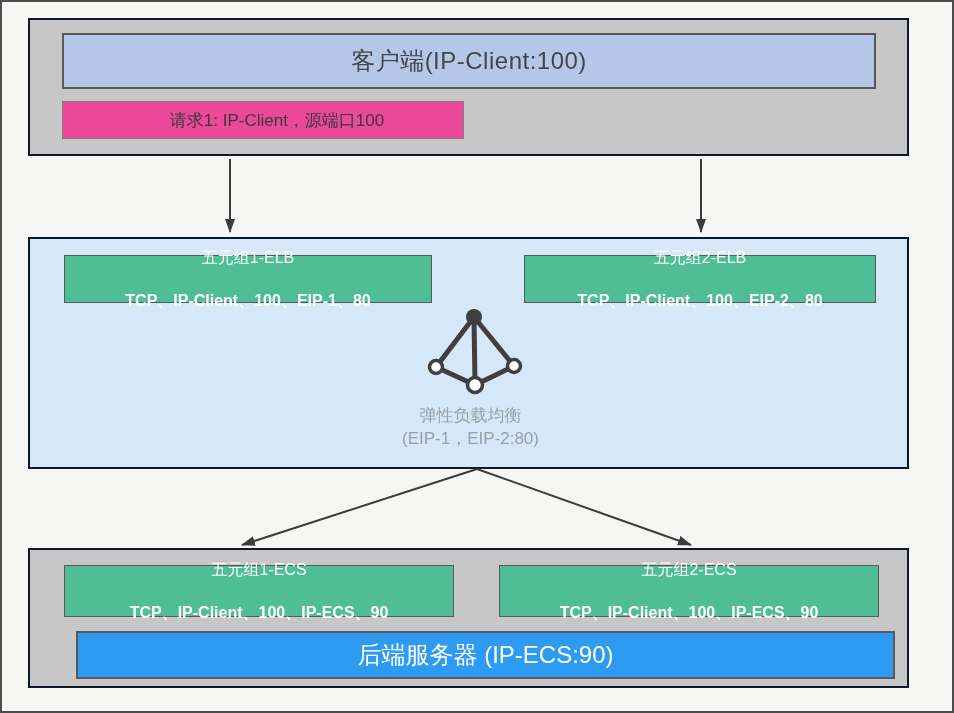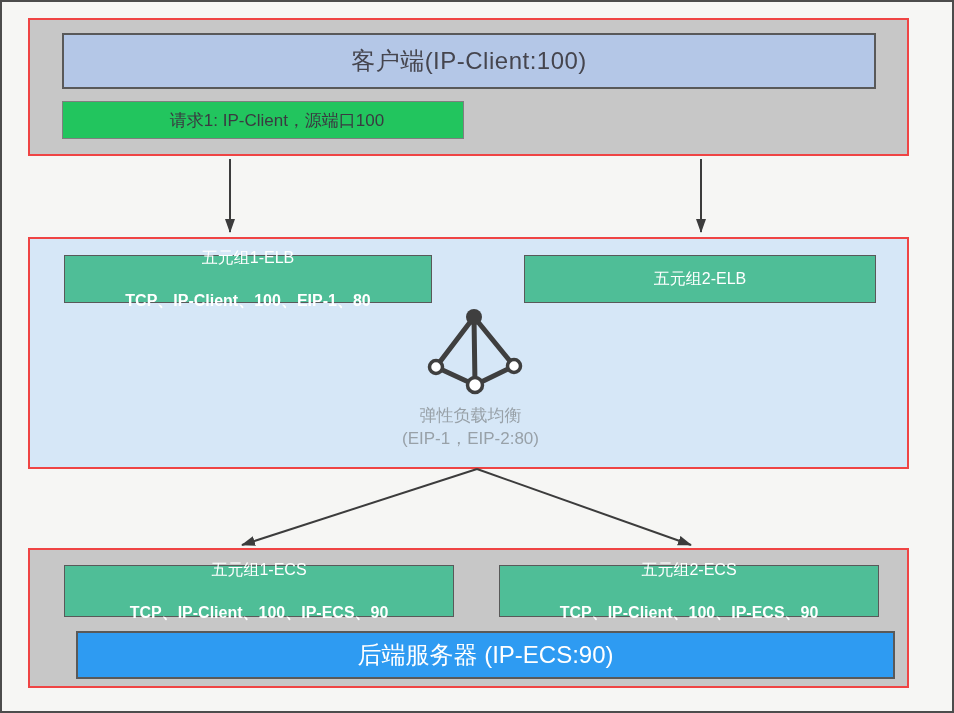--- a/index.html
+++ b/index.html
@@ -13,41 +13,41 @@
     width: 954px;
     height: 713px;
     box-sizing: border-box;
     border: 2px solid #4c4c4c;
     background: #f6f6f4;
     overflow: hidden;
   }
   .section {
     position: absolute;
     box-sizing: border-box;
-    border: 2px solid #ef4444;
+    border: 2px solid #0f172a;
   }
   .gray-section { background: #c7c7c7; }
   .blue-section { background: #d6e7f7; }
 
   .header-box {
     position: absolute;
     box-sizing: border-box;
     background: #b4c7e7;
     border: 2px solid #595959;
     display: flex;
     align-items: center;
     justify-content: center;
     color: #45454e;
     font-size: 24px;
     letter-spacing: 0.5px;
   }
   .request-box {
     position: absolute;
     box-sizing: border-box;
-    background: #22c55e;
+    background: #ec4899;
     border: 1px solid #7f7f7f;
     display: flex;
     align-items: center;
     justify-content: center;
     color: #3a3a41;
     font-size: 17px;
     padding-left: 28px;
   }
   .tuple-box {
     position: absolute;
@@ -112,20 +112,21 @@
     </div>
   </div>
 
   <div class="section blue-section" style="left:26px; top:235px; width:881px; height:232px;">
     <div class="tuple-box" style="left:34px; top:16px; width:368px; height:48px;">
       <div>五元组1-ELB</div>
       <div class="tuple-value">TCP、IP-Client、100、EIP-1、80</div>
     </div>
     <div class="tuple-box" style="left:494px; top:16px; width:352px; height:48px;">
       <div>五元组2-ELB</div>
+      <div class="tuple-value">TCP、IP-Client、100、EIP-2、80</div>
     </div>
 
     <svg class="elb-icon" style="left:384px; top:68px;" width="120" height="90" viewBox="0 0 120 90">
       <g stroke="#3f3f3f" stroke-width="5" stroke-linecap="round">
         <line x1="60" y1="10" x2="22" y2="60"></line>
         <line x1="60" y1="10" x2="100" y2="59"></line>
         <line x1="60" y1="10" x2="61" y2="78"></line>
         <line x1="22" y1="60" x2="61" y2="78"></line>
         <line x1="61" y1="78" x2="100" y2="59"></line>
       </g>

